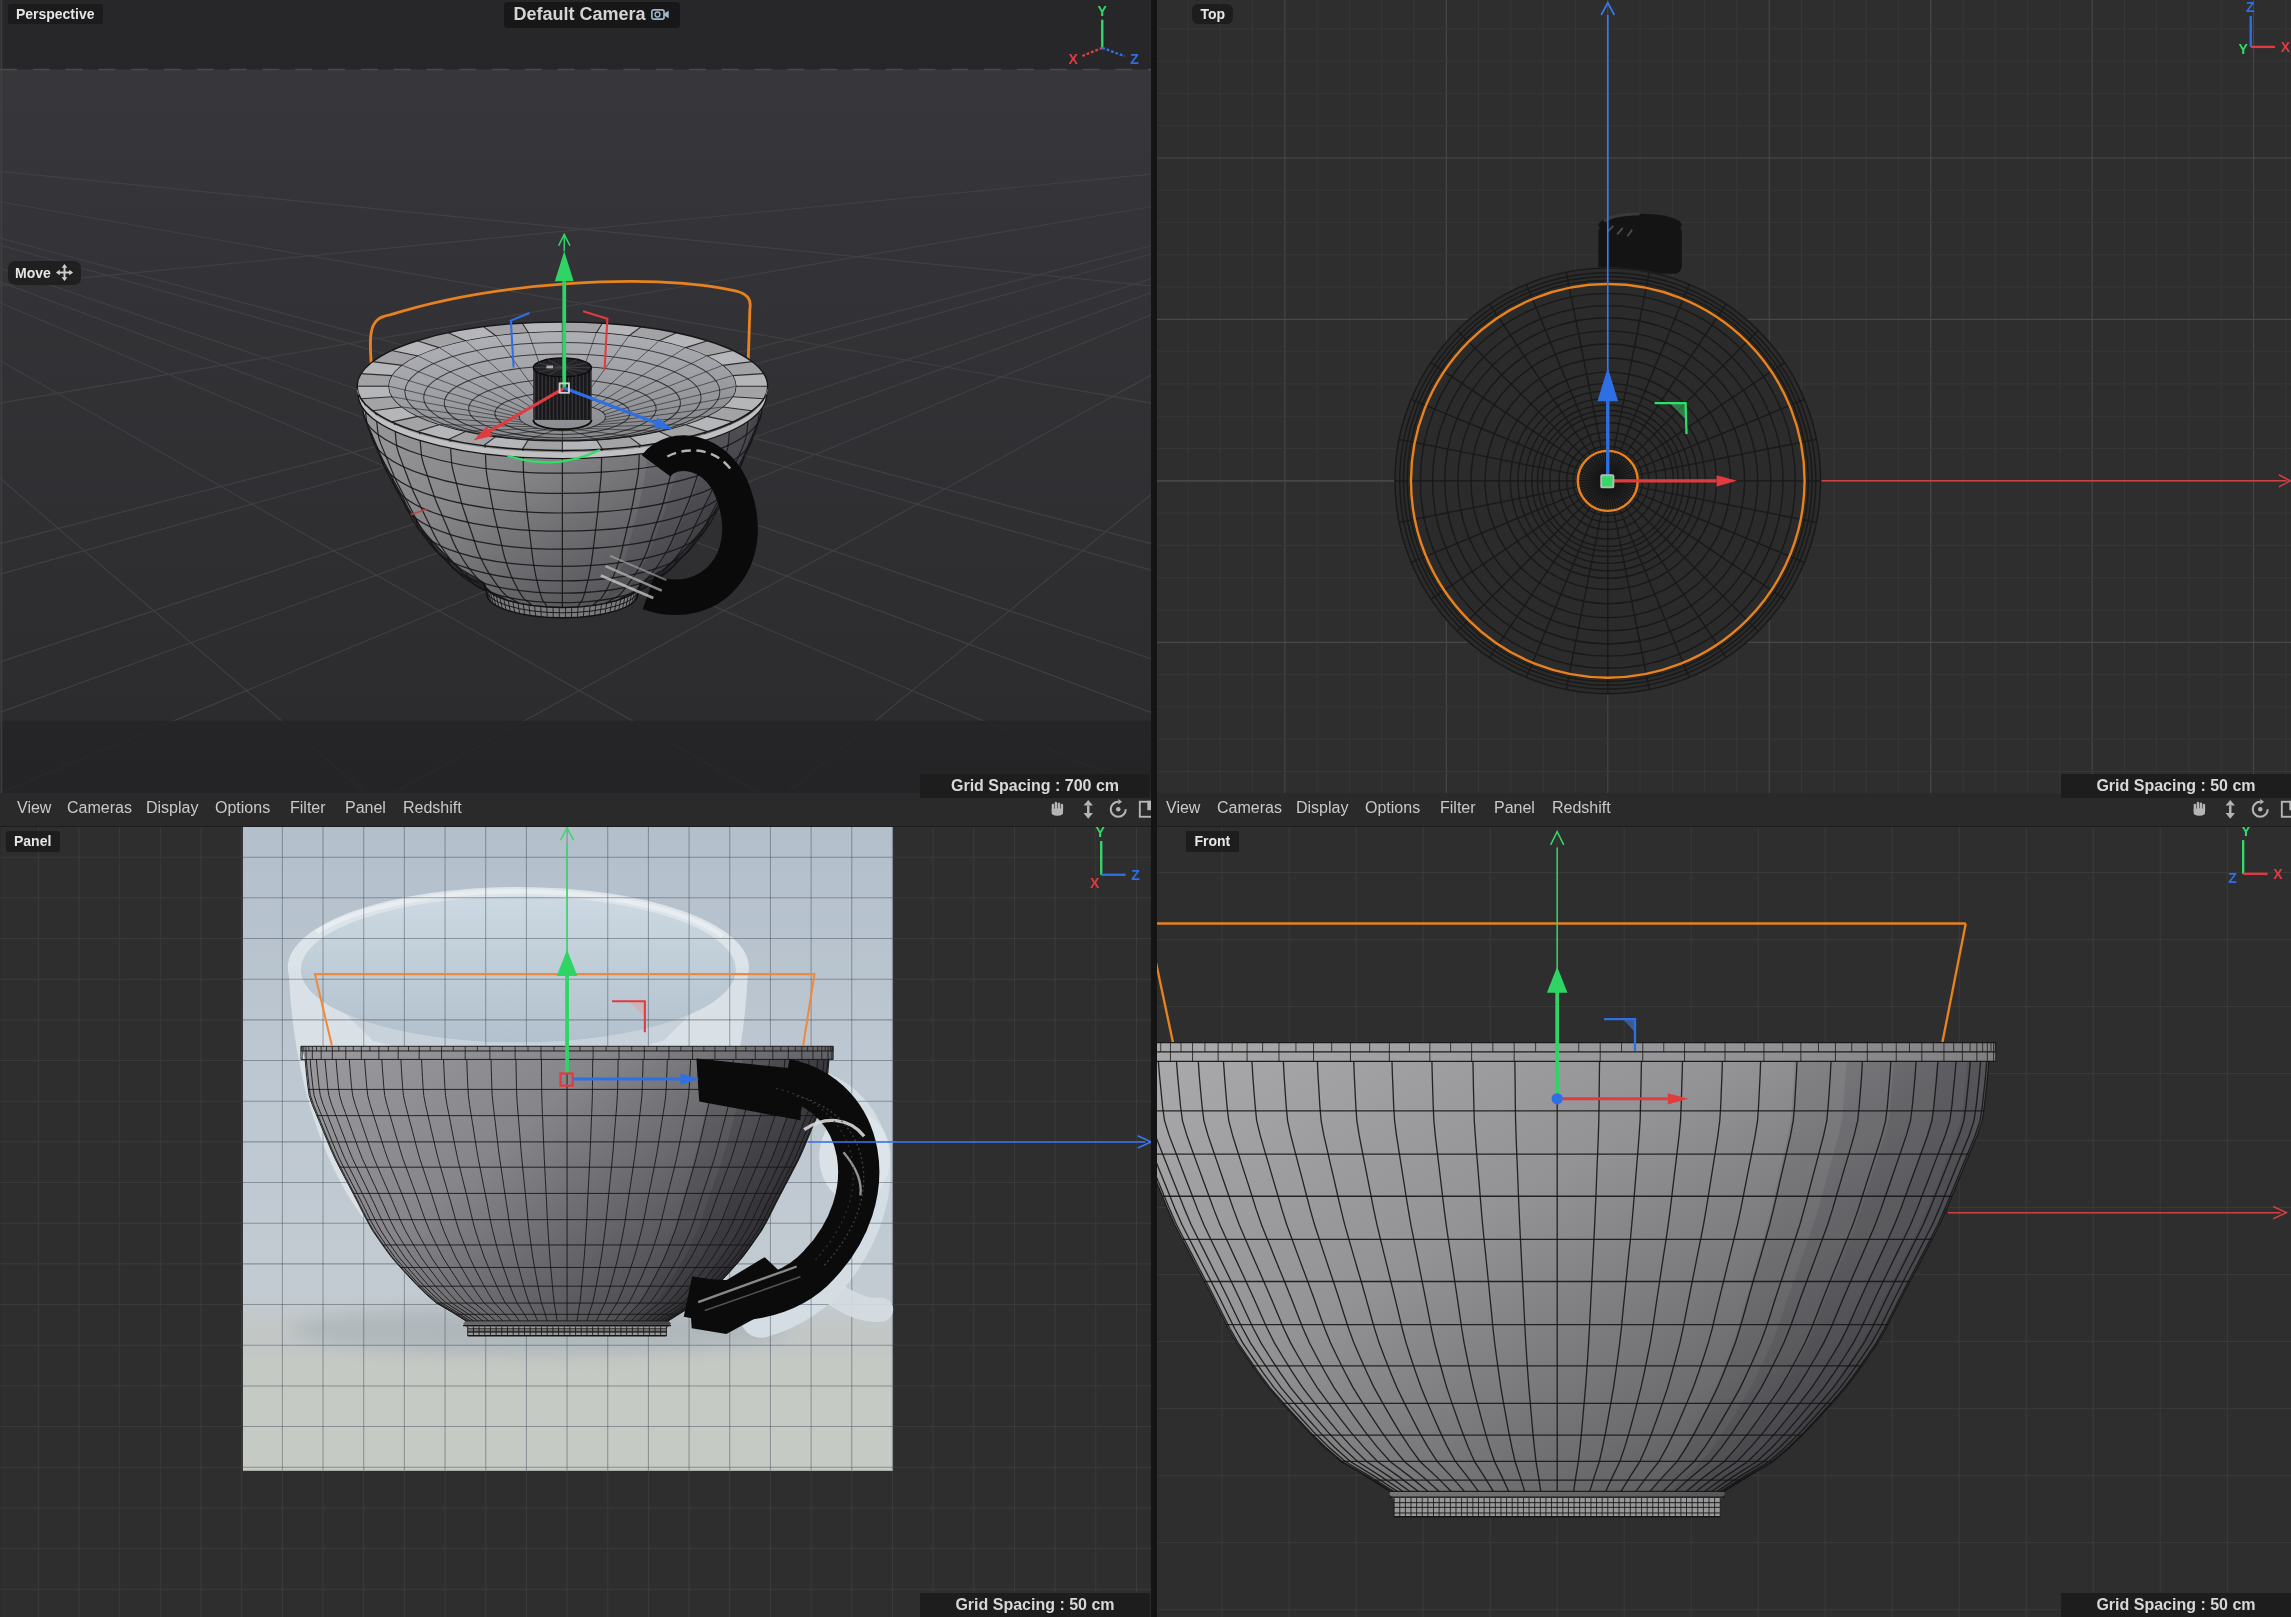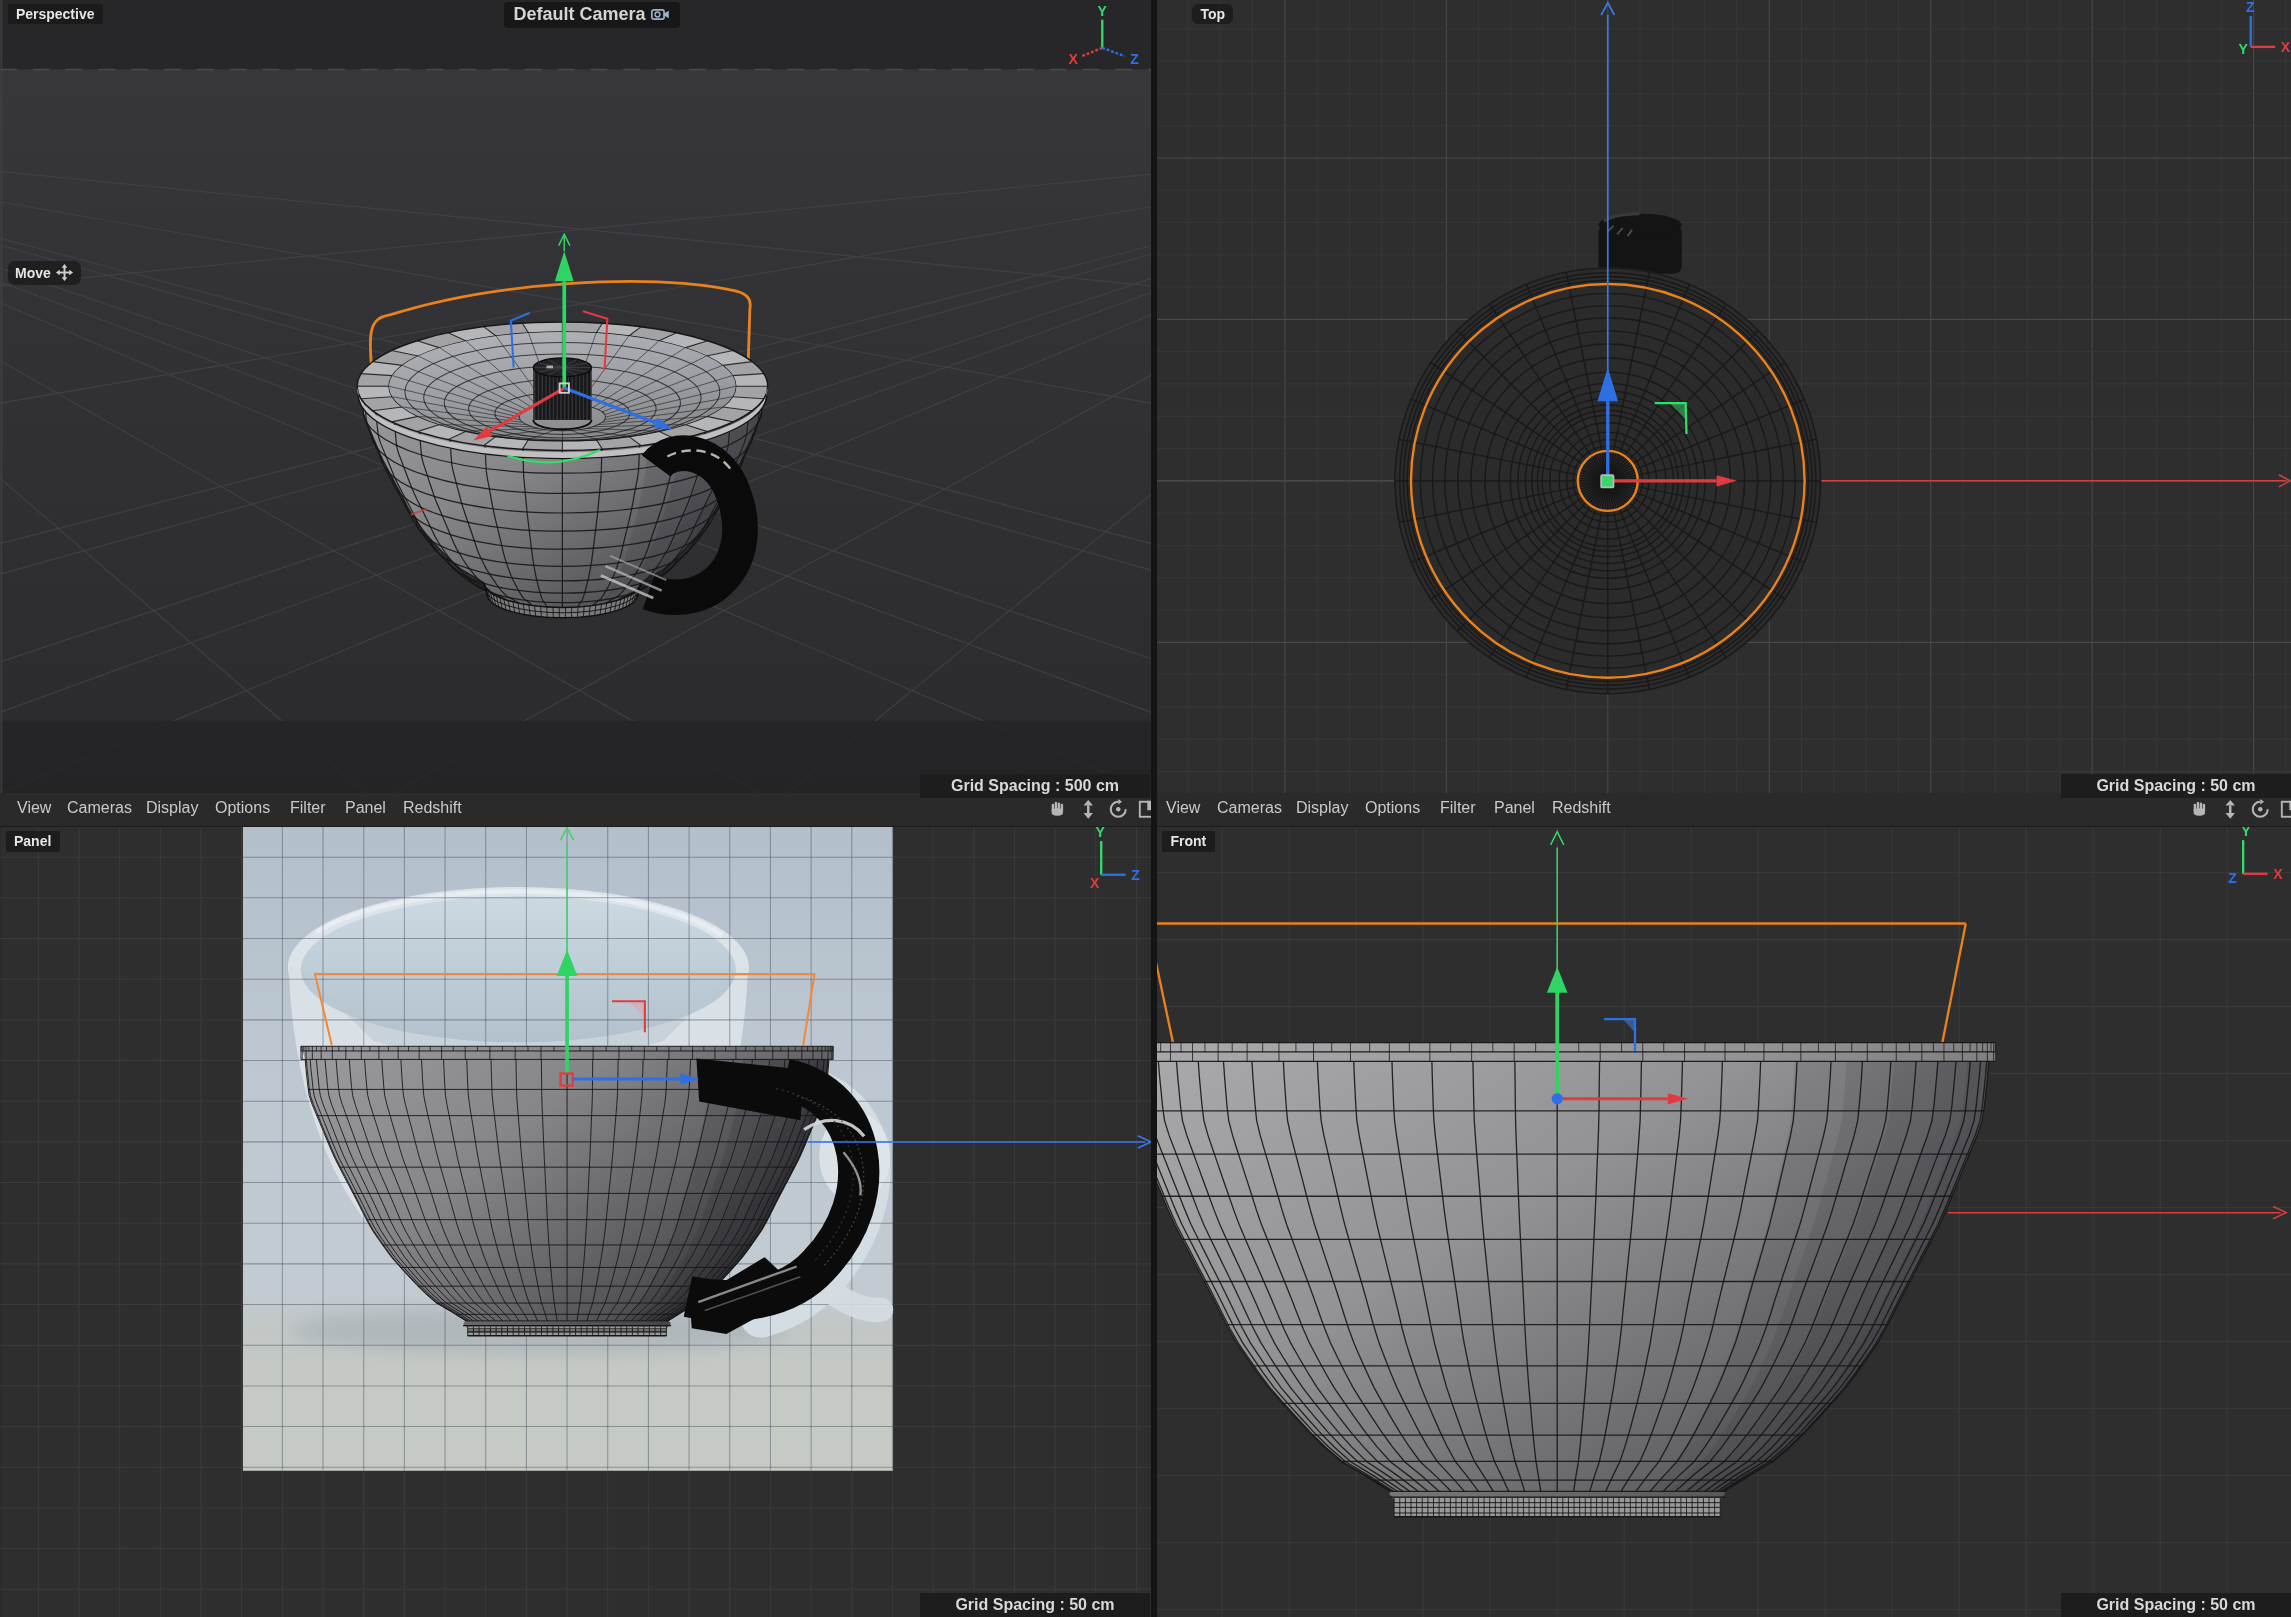--- a/index.html
+++ b/index.html
@@ -1198,27 +1198,27 @@
 <div style="position:absolute;left:7.5px;top:3.7px;background:rgba(24,24,24,0.72);color:#e6e6e6;font-size:14px;font-weight:bold;padding:1.9px 8.4px 2.8px;border-radius:2.8px">Perspective</div>
 <div style="position:absolute;left:504px;top:1.9px;background:rgba(20,20,20,0.8);color:#d4d4d4;font-size:18px;font-weight:bold;padding:1.9px 9.4px 2.8px;border-radius:3.7px">Default Camera <svg width="20.6" height="17" viewBox="0 0 22 18" style="vertical-align:-2.8px">
       <g fill="none" stroke="#9db3c8" stroke-width="1.8">
         <rect x="2" y="4" width="13" height="10" rx="2"></rect>
         <path d="M 15 8 L 20 5 L 20 13 L 15 10" fill="#9db3c8" stroke="none"></path>
       </g>
       <circle cx="8" cy="9" r="2.6" fill="none" stroke="#9db3c8" stroke-width="1.5"></circle>
     </svg></div>
 <div style="position:absolute;left:1192px;top:3.7px;background:rgba(24,24,24,0.72);color:#e6e6e6;font-size:14px;font-weight:bold;padding:1.9px 8.4px 2.8px;border-radius:6px">Top</div>
 <div style="position:absolute;left:5.6px;top:831px;background:rgba(24,24,24,0.72);color:#e6e6e6;font-size:14px;font-weight:bold;padding:1.9px 8.4px 2.8px;border-radius:2.8px">Panel</div>
-<div style="position:absolute;left:1162px;top:831px;background:rgba(24,24,24,0.72);color:#e6e6e6;font-size:14px;font-weight:bold;padding:1.9px 8.4px 2.8px;border-radius:1px">Front</div>
+<div style="position:absolute;left:1186px;top:831px;background:rgba(24,24,24,0.72);color:#e6e6e6;font-size:14px;font-weight:bold;padding:1.9px 8.4px 2.8px;border-radius:1px">Front</div>
 <div style="position:absolute;left:7.5px;top:261px;background:rgba(24,24,24,0.72);color:#e6e6e6;font-size:14px;font-weight:bold;padding:1.9px 7.5px 2.8px;border-radius:7px">Move <svg width="19" height="19" viewBox="0 0 20 20" style="vertical-align:-3.7px">
       <g fill="#cfcfcf">
         <polygon points="10,1 13,5 7,5"></polygon>
         <polygon points="10,19 13,15 7,15"></polygon>
         <polygon points="1,10 5,7 5,13"></polygon>
         <polygon points="19,10 15,7 15,13"></polygon>
         <rect x="9" y="4" width="2" height="12"></rect>
         <rect x="4" y="9" width="12" height="2"></rect>
       </g>
     </svg></div>
-<div style="position:absolute;left:920px;top:774px;width:230px;height:24px;background:#1d1d1d;color:#d8d8d8;font-size:16px;font-weight:bold;text-align:center;line-height:24px">Grid Spacing : 500 cm</div>
+<div style="position:absolute;left:920px;top:774px;width:230px;height:24px;background:#1d1d1d;color:#d8d8d8;font-size:16px;font-weight:bold;text-align:center;line-height:24px">Grid Spacing : 700 cm</div>
 <div style="position:absolute;left:2061px;top:774px;width:230px;height:24px;background:#1d1d1d;color:#d8d8d8;font-size:16px;font-weight:bold;text-align:center;line-height:24px">Grid Spacing : 50 cm</div>
 <div style="position:absolute;left:920px;top:1593px;width:230px;height:24px;background:#1d1d1d;color:#d8d8d8;font-size:16px;font-weight:bold;text-align:center;line-height:24px">Grid Spacing : 50 cm</div>
 <div style="position:absolute;left:2061px;top:1593px;width:230px;height:24px;background:#1d1d1d;color:#d8d8d8;font-size:16px;font-weight:bold;text-align:center;line-height:24px">Grid Spacing : 50 cm</div>
 
 </body></html>

